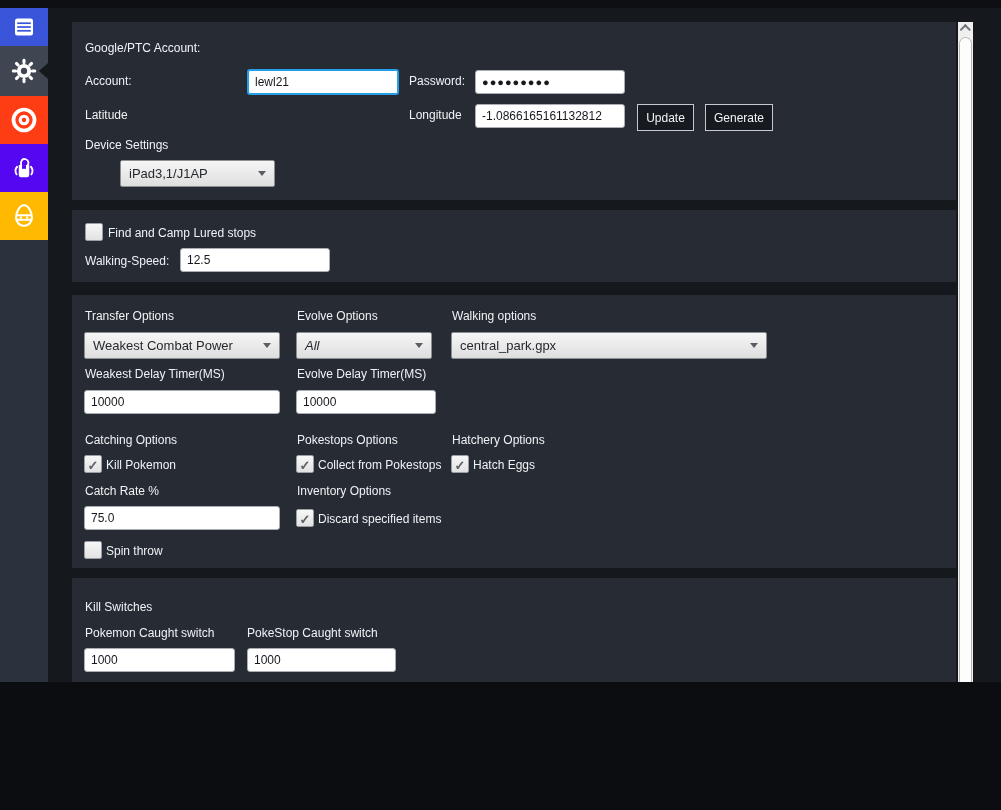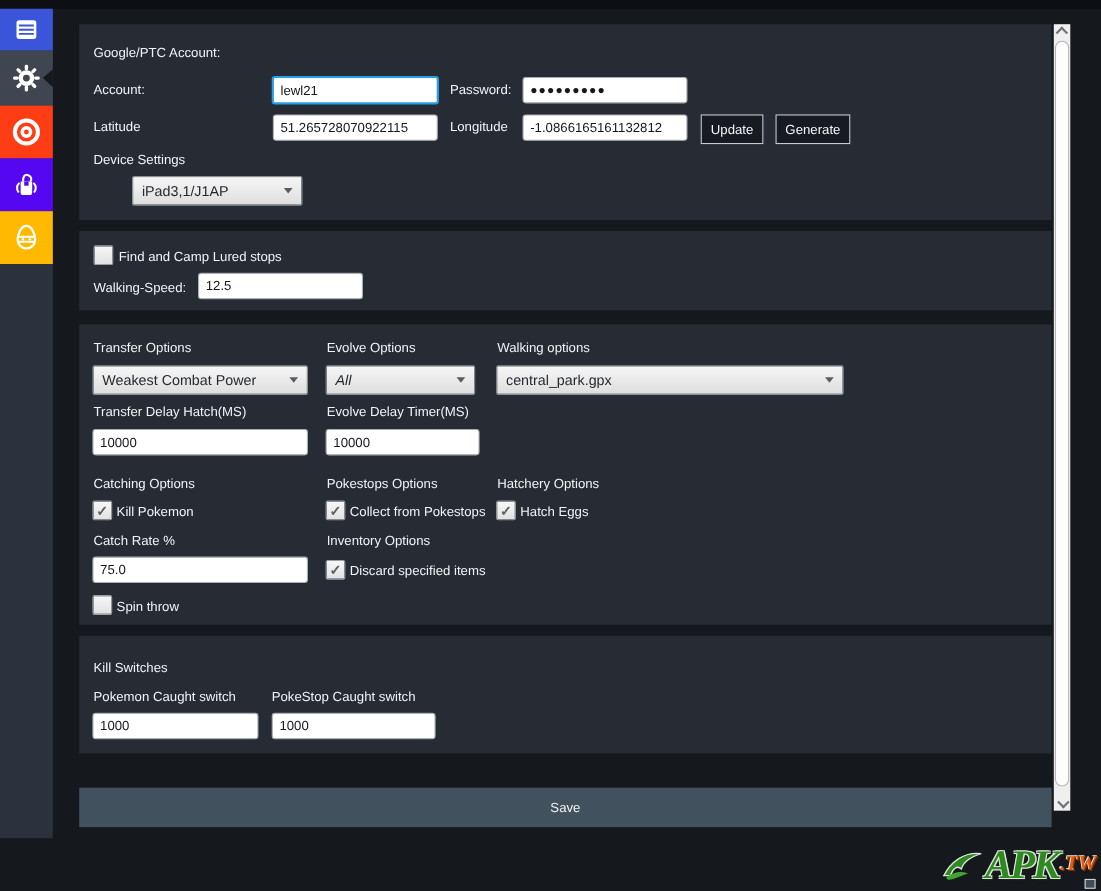--- a/index.html
+++ b/index.html
@@ -1,16 +1,16 @@
 <!DOCTYPE html>
 <html><head>
 <meta charset="utf-8">
 <style>
   html,body{margin:0;padding:0;background:#0b0d10;}
-  #app{position:relative;width:1001px;height:810px;overflow:hidden;
+  #app{position:relative;width:1001px;height:682px;overflow:hidden;
        font-family:"Liberation Sans",sans-serif;background:#15181d;}
   .abs{position:absolute;}
 
   
   #topstrip{left:0;top:0;width:1001px;height:8px;background:#0d0f13;}
 
   
   #sidebar{left:0;top:8px;width:48px;height:754px;background:#2c323d;}
   .tile{position:absolute;left:0;width:48px;display:flex;align-items:center;justify-content:center;cursor:pointer;}
   .tile-menu{top:0;height:38px;background:#3a55da;}
@@ -137,21 +137,20 @@
 
   <div id="panel-account" class="panel">
     <span class="lbl" style="left:13px;top:19px;">Google/PTC Account:</span>
 
     <span class="lbl" style="left:13px;top:52px;">Account:</span>
     <input class="tinput focused" style="left: 176px; top: 48px; width: 136px;" type="text" value="lewl21">
     <span class="lbl" style="left:337px;top:52px;">Password:</span>
     <input class="tinput pw" style="left: 403px; top: 48px; width: 136px;" type="text" value="●●●●●●●●●">
 
     <span class="lbl" style="left:13px;top:86px;">Latitude</span>
-    <input class="tinput" style="left: 176px; top: 82px; width: 136px;" type="text" value="51.265728070922115">
     <span class="lbl" style="left:337px;top:86px;">Longitude</span>
     <input class="tinput" style="left: 403px; top: 82px; width: 136px;" type="text" value="-1.0866165161132812">
     <div class="btn" style="left:565px;top:82px;width:55px;">Update</div>
     <div class="btn" style="left:633px;top:82px;width:66px;">Generate</div>
 
     <span class="lbl" style="left:13px;top:116px;">Device Settings</span>
     <div class="dd" style="left:12px;top:138px;width:145px;margin-left:36px;">
       <span>iPad3,1/J1AP</span>
       <span class="arrow"></span>
     </div>
@@ -175,21 +174,21 @@
     </div>
     <div class="dd" style="left:224px;top:37px;width:126px;font-style:italic;">
       <span>All</span>
       <span class="arrow"></span>
     </div>
     <div class="dd" style="left:379px;top:37px;width:306px;">
       <span>central_park.gpx</span>
       <span class="arrow"></span>
     </div>
 
-    <span class="lbl" style="left:13px;top:72px;">Transfer Delay Hatch(MS)</span>
+    <span class="lbl" style="left:13px;top:72px;">Weakest Delay Timer(MS)</span>
     <span class="lbl" style="left:225px;top:72px;">Evolve Delay Timer(MS)</span>
     <input class="tinput" style="left: 12px; top: 95px; width: 182px;" type="text" value="10000">
     <input class="tinput" style="left: 224px; top: 95px; width: 126px;" type="text" value="10000">
 
     <span class="lbl" style="left:13px;top:138px;">Catching Options</span>
     <span class="lbl" style="left:225px;top:138px;">Pokestops Options</span>
     <span class="lbl" style="left:380px;top:138px;">Hatchery Options</span>
 
     <span class="cb on" style="left:12px;top:160px;"></span>
     <span class="lbl" style="left:34px;top:163px;">Kill Pokemon</span>

